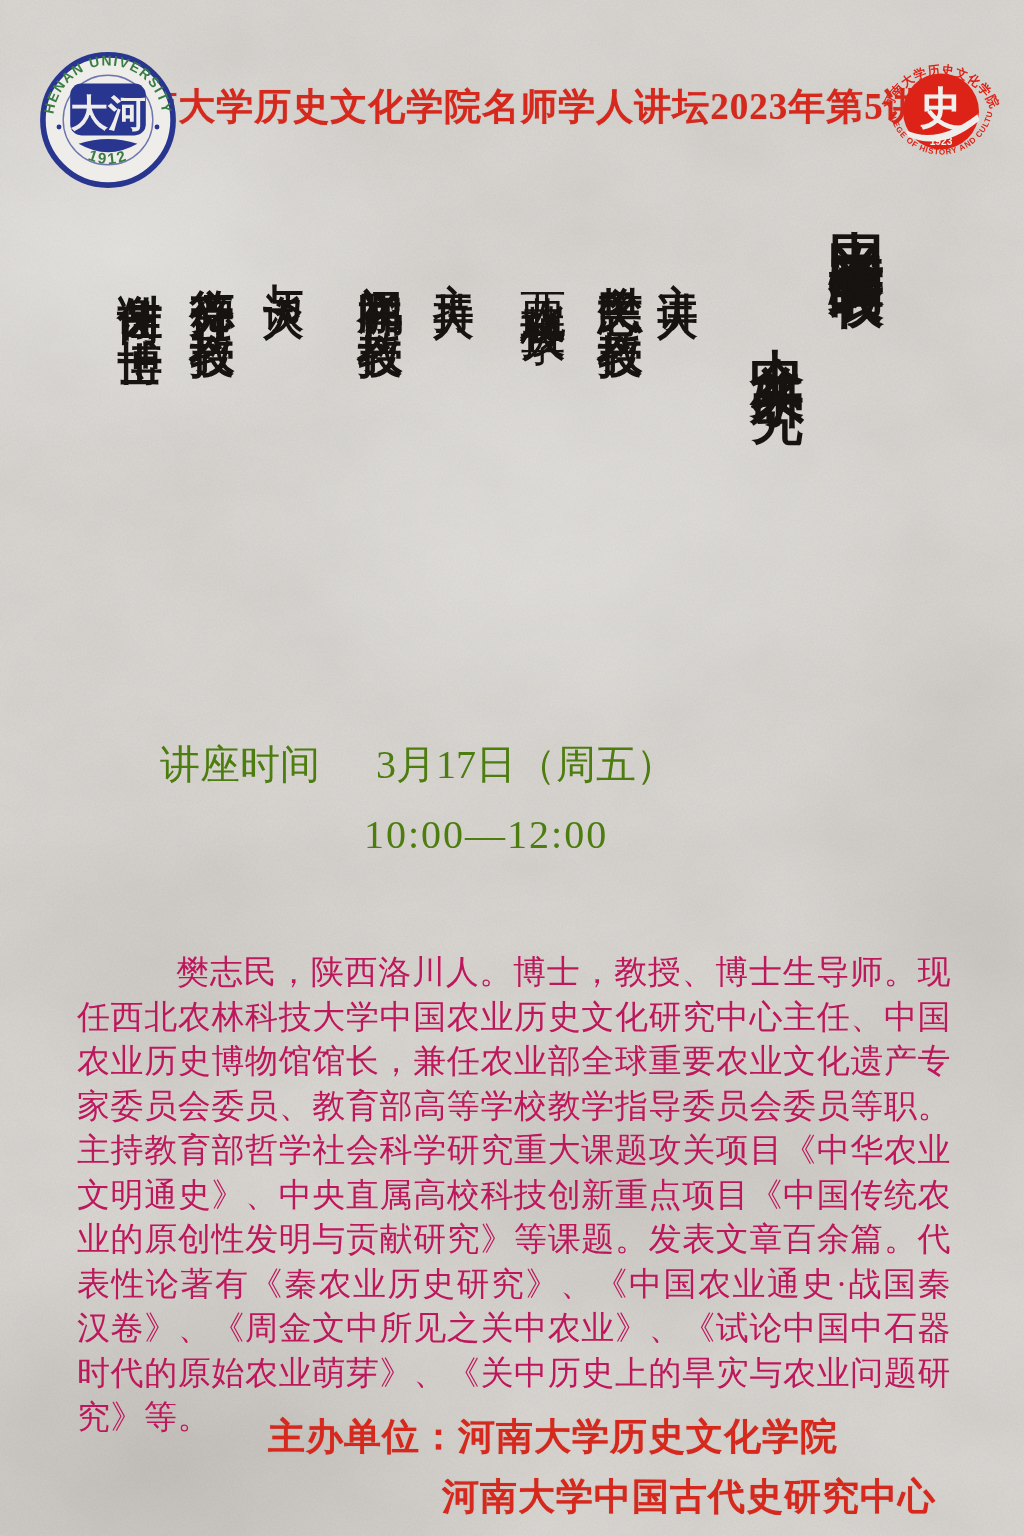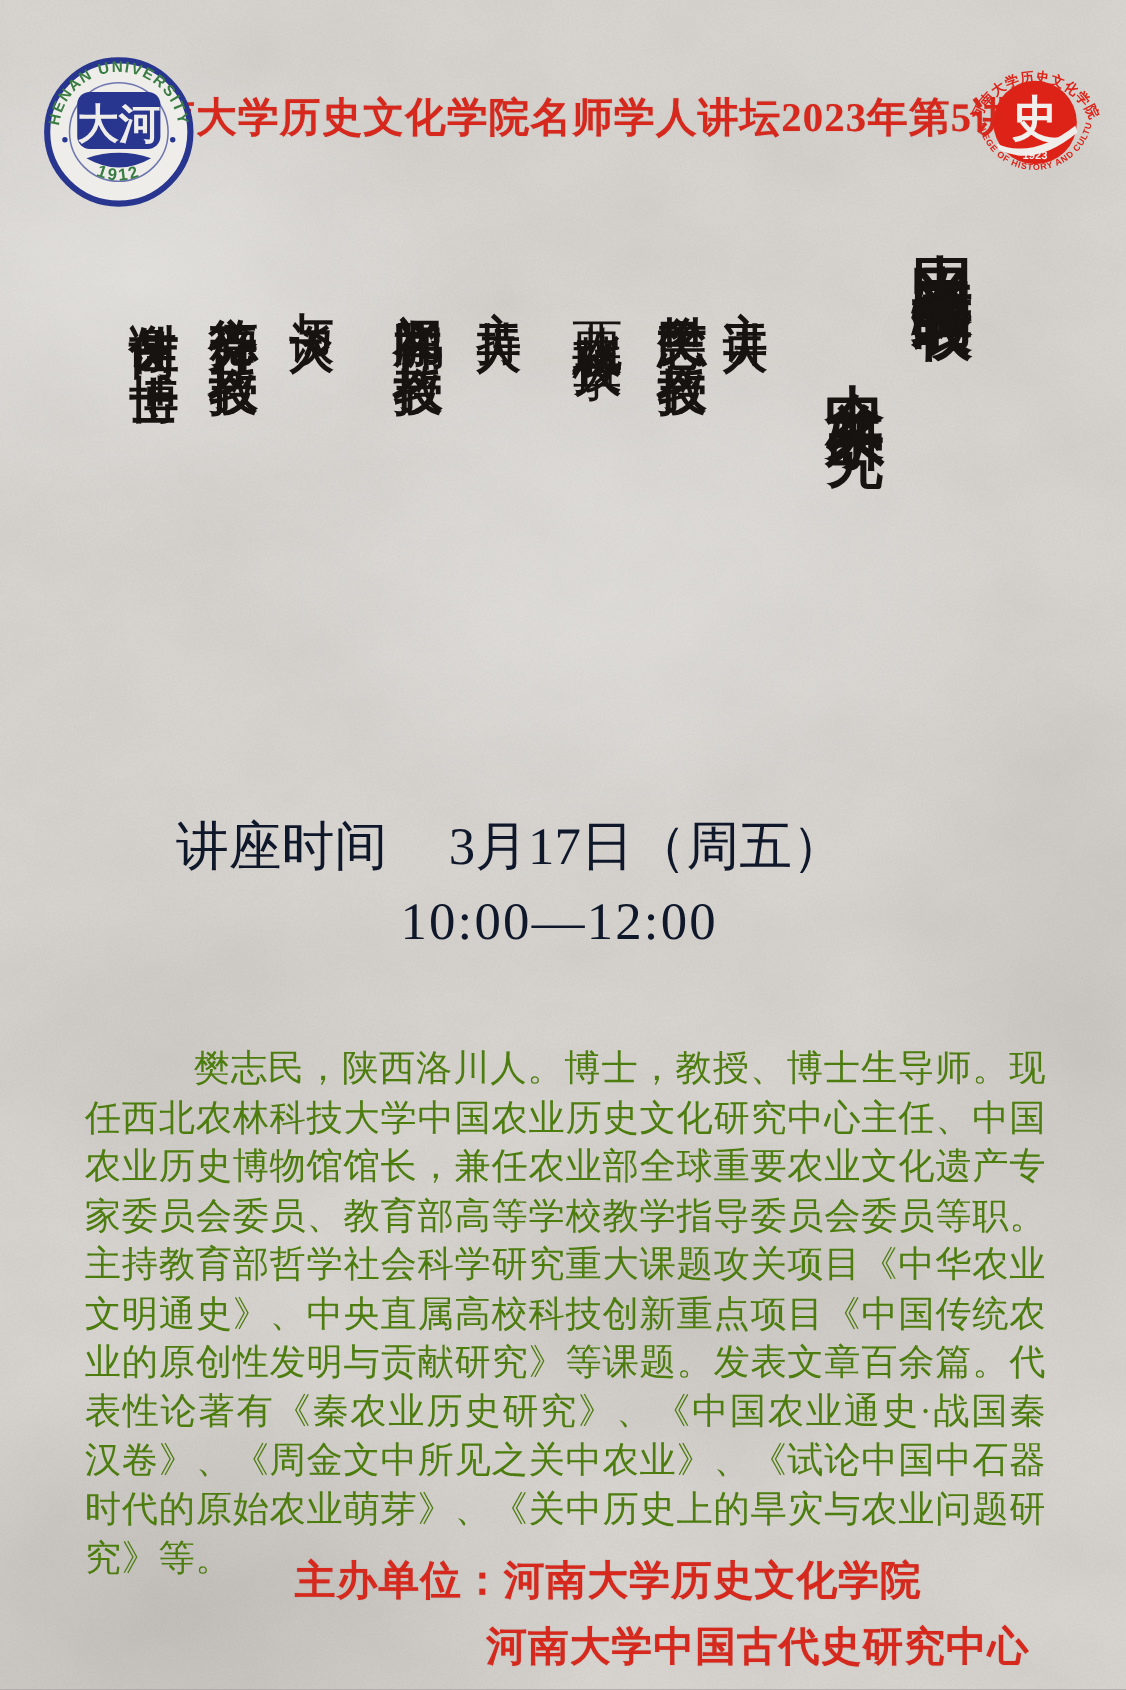--- a/index.html
+++ b/index.html
@@ -47,30 +47,30 @@
   .c3{left:657px;top:251px;font-size:40px;letter-spacing:9px;}
   .c4{left:597px;top:251px;font-size:45px;letter-spacing:3px;}
   .c5{left:520px;top:256px;font-size:46px;letter-spacing:4px;font-weight:500;}
   .c6{left:433px;top:251px;font-size:40px;letter-spacing:9px;}
   .c7{left:357px;top:251px;font-size:45px;letter-spacing:3px;}
   .c8{left:263px;top:251px;font-size:40px;letter-spacing:9px;}
   .c9{left:189px;top:251px;font-size:45px;letter-spacing:3px;}
   .c10{left:117px;top:258px;font-size:45px;letter-spacing:3px;}
   .info{
     position:absolute;left:160px;top:742px;
-    font-size:48px;line-height:1.15;color:#0f172a;font-weight:500;
+    font-size:40px;line-height:1.15;color:#4d7c0f;font-weight:500;
   }
   .info .gap{display:inline-block;width:56px;}
-  .info-row2{margin-top:14px;margin-left:204px;letter-spacing:2px;}
+  .info-row2{margin-top:24px;margin-left:204px;letter-spacing:2px;}
   .info-row3{margin-top:18px;}
   .bio{
     position:absolute;left:77px;top:950px;width:874px;
     font-size:33px;line-height:1.35;
     text-align:justify;text-indent:3em;
-    color:#4d7c0f;font-weight:500;letter-spacing:0.5px;
+    color:#be185d;font-weight:500;letter-spacing:0.5px;
   }
   .org{
     position:absolute;
     color:#d6281c;font-weight:700;font-size:37px;letter-spacing:1px;
     text-shadow:0 0 1px rgba(150,30,20,0.4);
   }
   .org1{left:268px;top:1412px;}
   .org2{left:426px;top:1472px;margin-left:16px;}
 </style>
 </head>

